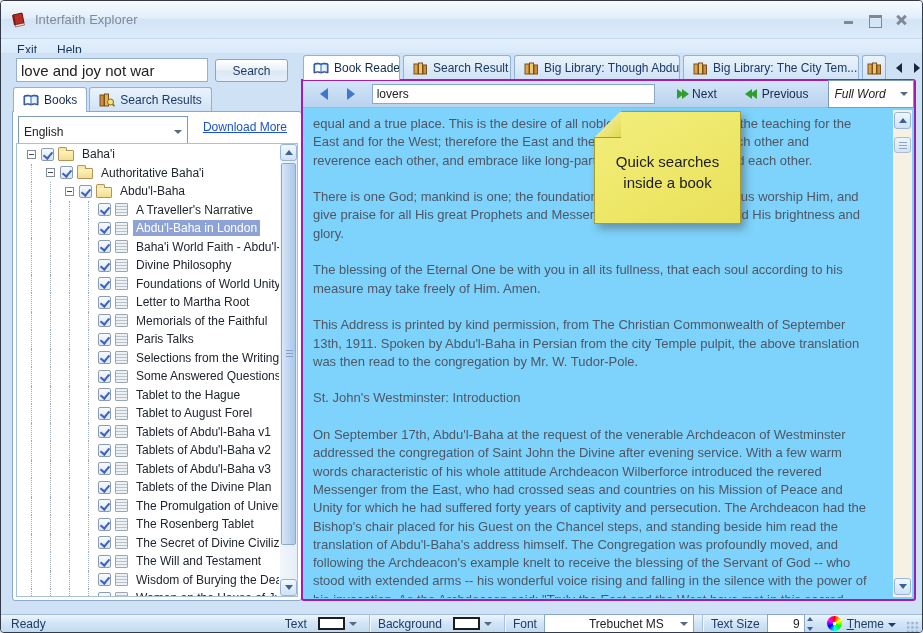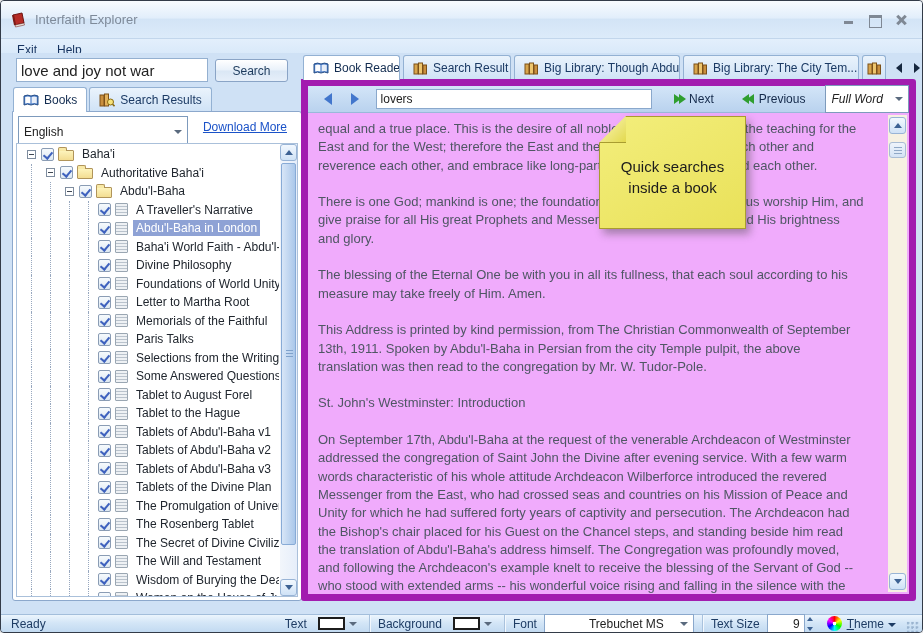--- a/index.html
+++ b/index.html
@@ -78,21 +78,21 @@
     background:repeating-linear-gradient(#7fa2cc 0 1px,transparent 1px 3px);}
   
   .right-panel{position:absolute;left:300px;right:6px;top:1px;bottom:4px;}
   .rtabs{position:absolute;left:2px;top:0;right:0;height:26px;display:flex;gap:3px;align-items:flex-end;}
   .rtab{height:25px;flex:none;}
   .tab-stub{width:24px;padding:0 4px;}
   .tab-scroll{display:flex;gap:3px;margin-left:2px;margin-bottom:4px;}
   .tsb{width:15px;height:17px;display:flex;align-items:center;justify-content:center;cursor:pointer;}
   .tri-l{width:0;height:0;border-top:5px solid transparent;border-bottom:5px solid transparent;border-right:6px solid #16273e;}
   .tri-r{width:0;height:0;border-top:5px solid transparent;border-bottom:5px solid transparent;border-left:6px solid #16273e;}
-  .reader-box{position:absolute;left:0;right:0;top:25px;bottom:0;border:7px solid #a21caf;background:#f0abfc;
+  .reader-box{position:absolute;left:0;right:0;top:25px;bottom:0;border:2px solid #a21caf;background:#7dd3fc;
     border-radius:0 3px 3px 3px;z-index:2;}
   .findbar{position:absolute;left:0;right:0;top:0;height:27px;display:flex;align-items:center;
     background:linear-gradient(#d3e5f8,#b9d2ee);border-bottom:1px solid #9ab8da;padding-left:10px;}
   .nav-btn{width:22px;height:20px;display:flex;align-items:center;justify-content:center;cursor:pointer;}
   .tri-bl{width:0;height:0;border-top:6px solid transparent;border-bottom:6px solid transparent;border-right:8px solid #4276cc;}
   .tri-br{width:0;height:0;border-top:6px solid transparent;border-bottom:6px solid transparent;border-left:8px solid #4276cc;}
   .find-input{width:292px;height:20px;margin-left:10px;border:1px solid #8aa8cc;font-size:12px;padding:0 4px;
     font-family:"Liberation Sans",sans-serif;background:#fff;color:#222;}
   .tool-btn{display:flex;align-items:center;gap:5px;font-size:12px;color:#13294a;cursor:pointer;padding:2px 4px;}
   .dbl{display:flex;}
@@ -326,30 +326,30 @@
                 <span class="book-ic"></span>
                 <span class="tree-label">Some Answered Questions</span>
               </div>
               <div class="tree-row">
                 <span class="guide"></span>
                 <span class="guide"></span>
                 <span class="guide"></span>
                 <span class="guide"></span>
                 <span class="cb"></span>
                 <span class="book-ic"></span>
+                <span class="tree-label">Tablet to the Hague</span>
+              </div>
+              <div class="tree-row">
+                <span class="guide"></span>
+                <span class="guide"></span>
+                <span class="guide"></span>
+                <span class="guide"></span>
+                <span class="cb"></span>
+                <span class="book-ic"></span>
                 <span class="tree-label">Tablet to August Forel</span>
-              </div>
-              <div class="tree-row">
-                <span class="guide"></span>
-                <span class="guide"></span>
-                <span class="guide"></span>
-                <span class="guide"></span>
-                <span class="cb"></span>
-                <span class="book-ic"></span>
-                <span class="tree-label">Tablet to the Hague</span>
               </div>
               <div class="tree-row">
                 <span class="guide"></span>
                 <span class="guide"></span>
                 <span class="guide"></span>
                 <span class="guide"></span>
                 <span class="cb"></span>
                 <span class="book-ic"></span>
                 <span class="tree-label">Tablets of Abdu'l-Baha v1</span>
               </div>

